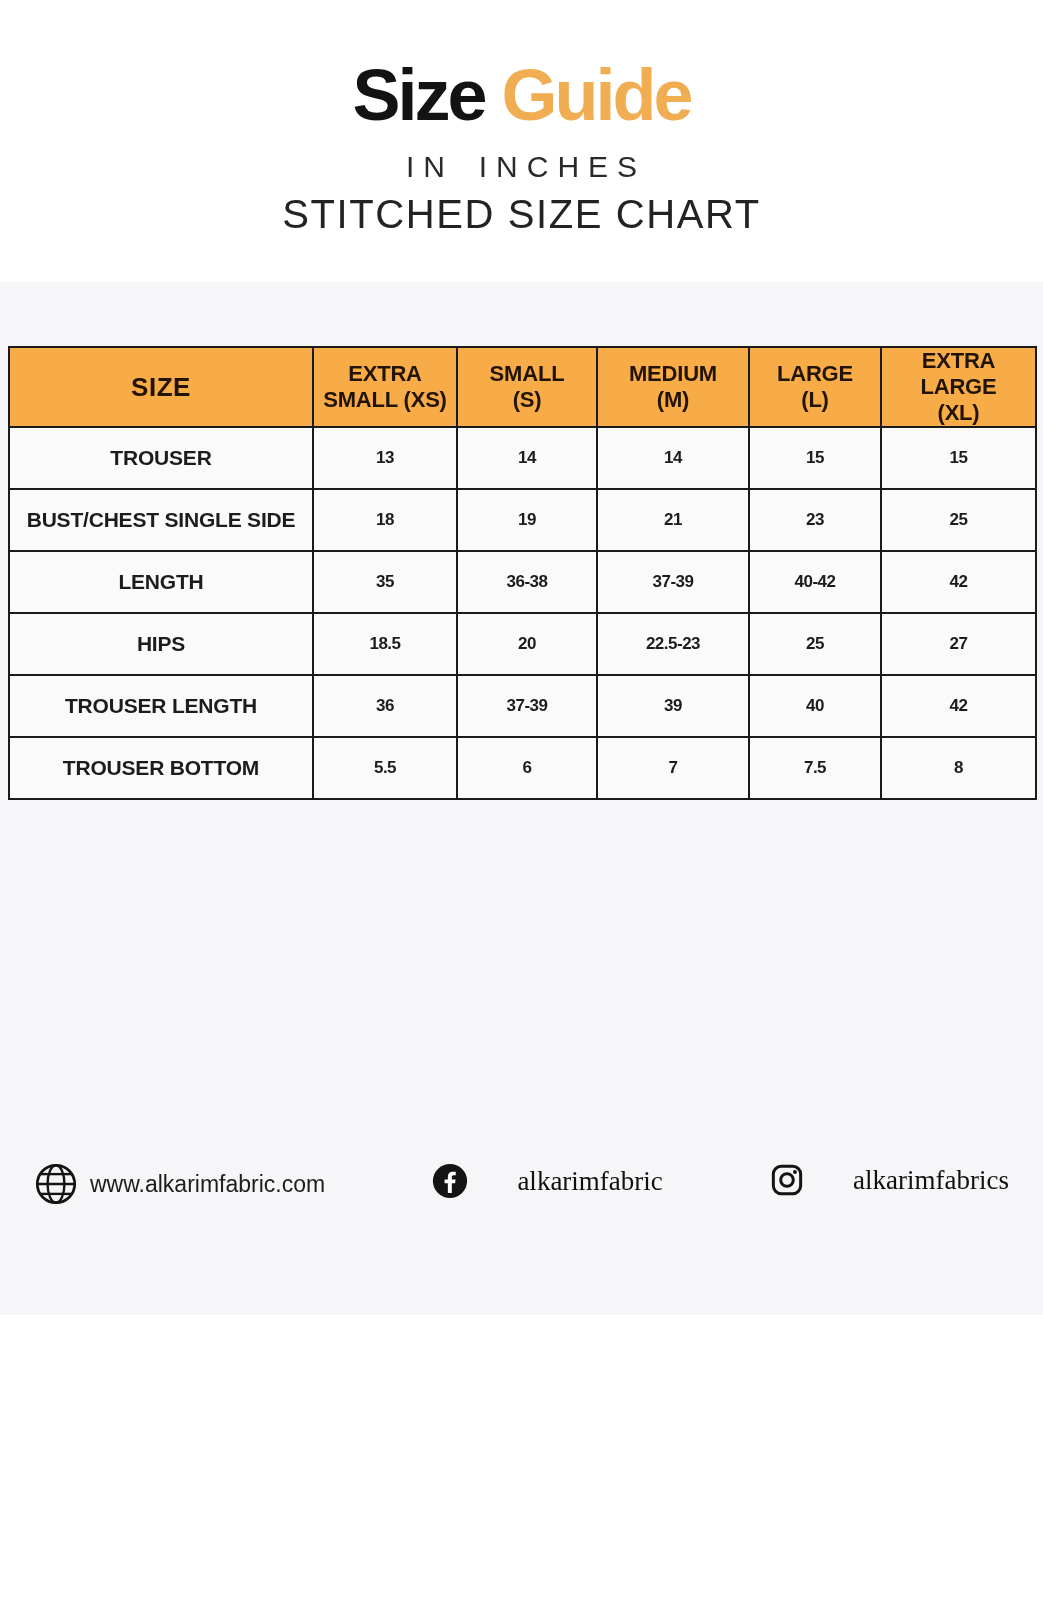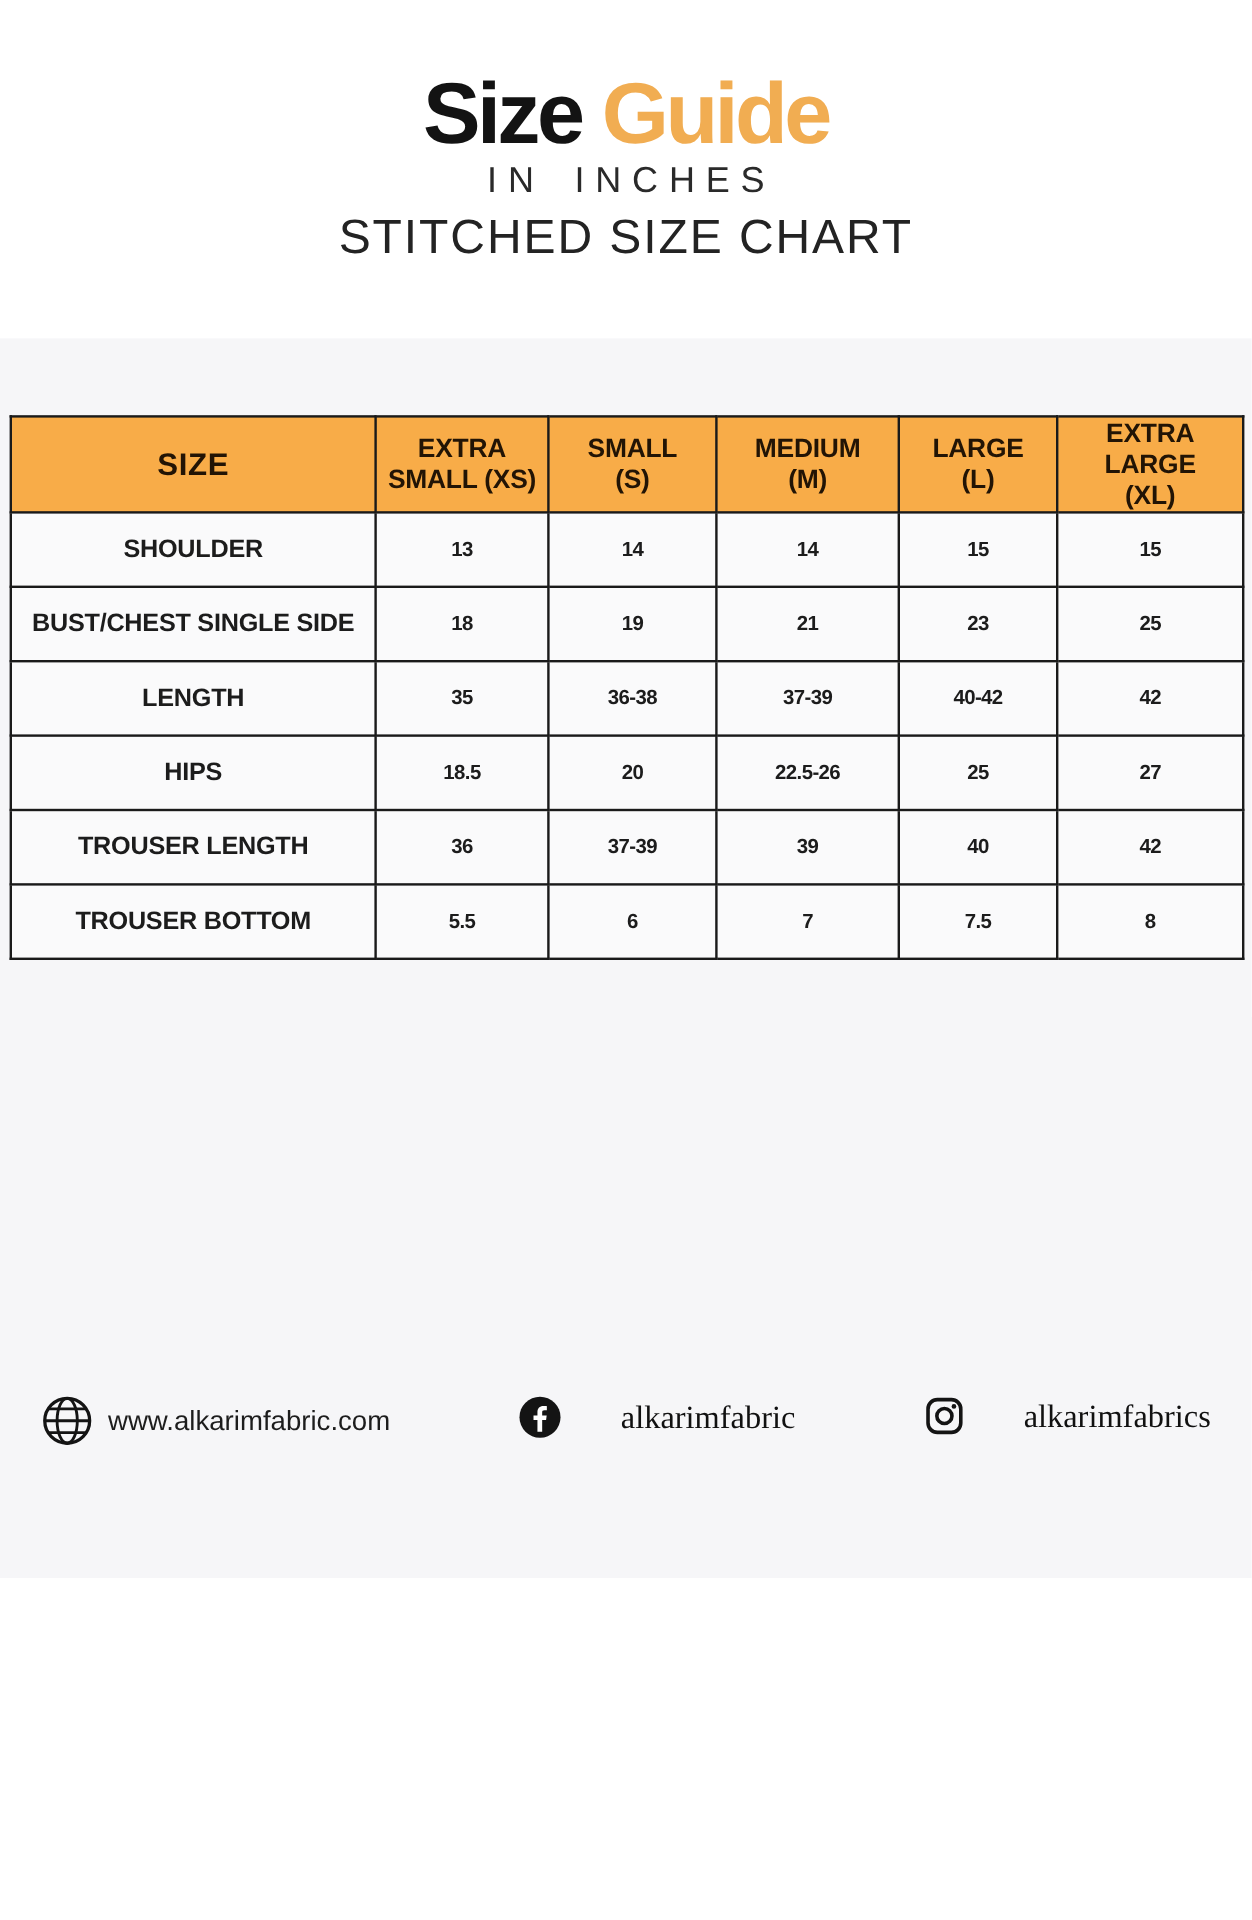--- a/index.html
+++ b/index.html
@@ -13,21 +13,21 @@
     position:absolute; left:0; top:282px; width:1043px; height:1033px;
     background:#f6f6f8;
   }
   .title-block { position:absolute; top:58px; left:0; width:100%; text-align:center; }
   .main-title {
     font-size:72px; line-height:1.05; font-weight:800; letter-spacing:-3px;
     color:#131313;
   }
   .main-title .accent { color:#f1ad52; }
   .sub1 {
-    margin-top:0; font-size:30px; font-weight:400; color:#2a2a2a;
+    margin-top:16px; font-size:30px; font-weight:400; color:#2a2a2a;
     letter-spacing:0.30em; text-indent:0.30em; word-spacing:0.25em;
   }
   .sub2 {
     margin-top:8px; font-size:40px; font-weight:400; color:#232323;
     letter-spacing:0.04em;
   }
   table.size-table {
     position:absolute; left:8px; top:346px; width:1027px;
     border-collapse:collapse; table-layout:fixed; text-align:center;
   }
@@ -82,21 +82,21 @@
       <th class="size-col"><span>SIZE</span></th>
       <th><span>EXTRA</span><br><span>SMALL (XS)</span></th>
       <th><span>SMALL</span><br><span>(S)</span></th>
       <th><span>MEDIUM</span><br><span>(M)</span></th>
       <th><span>LARGE</span><br><span>(L)</span></th>
       <th><span>EXTRA LARGE</span><br><span>(XL)</span></th>
     </tr>
   </thead>
   <tbody>
     <tr>
-      <td class="row-label">SHOULDER</td>
+      <td class="row-label">TROUSER</td>
       <td class="val">13</td>
       <td class="val">14</td>
       <td class="val">14</td>
       <td class="val">15</td>
       <td class="val">15</td>
     </tr>
     <tr>
       <td class="row-label">BUST/CHEST SINGLE SIDE</td>
       <td class="val">18</td>
       <td class="val">19</td>
@@ -109,21 +109,21 @@
       <td class="val">35</td>
       <td class="val">36-38</td>
       <td class="val">37-39</td>
       <td class="val">40-42</td>
       <td class="val">42</td>
     </tr>
     <tr>
       <td class="row-label">HIPS</td>
       <td class="val">18.5</td>
       <td class="val">20</td>
-      <td class="val">22.5-26</td>
+      <td class="val">22.5-23</td>
       <td class="val">25</td>
       <td class="val">27</td>
     </tr>
     <tr>
       <td class="row-label">TROUSER LENGTH</td>
       <td class="val">36</td>
       <td class="val">37-39</td>
       <td class="val">39</td>
       <td class="val">40</td>
       <td class="val">42</td>

